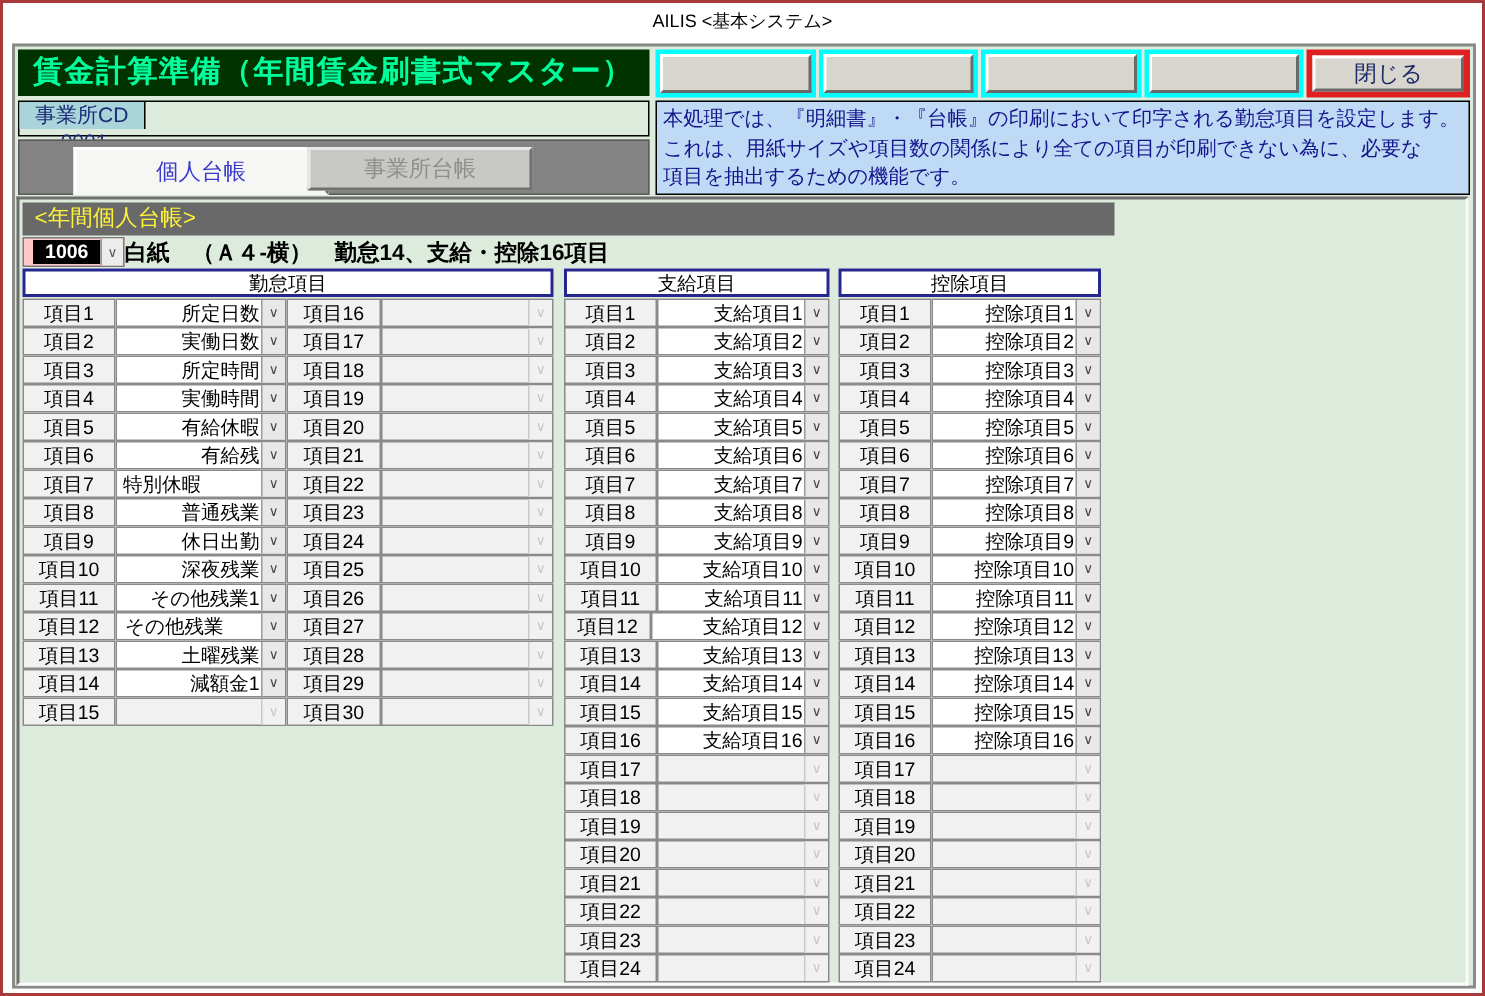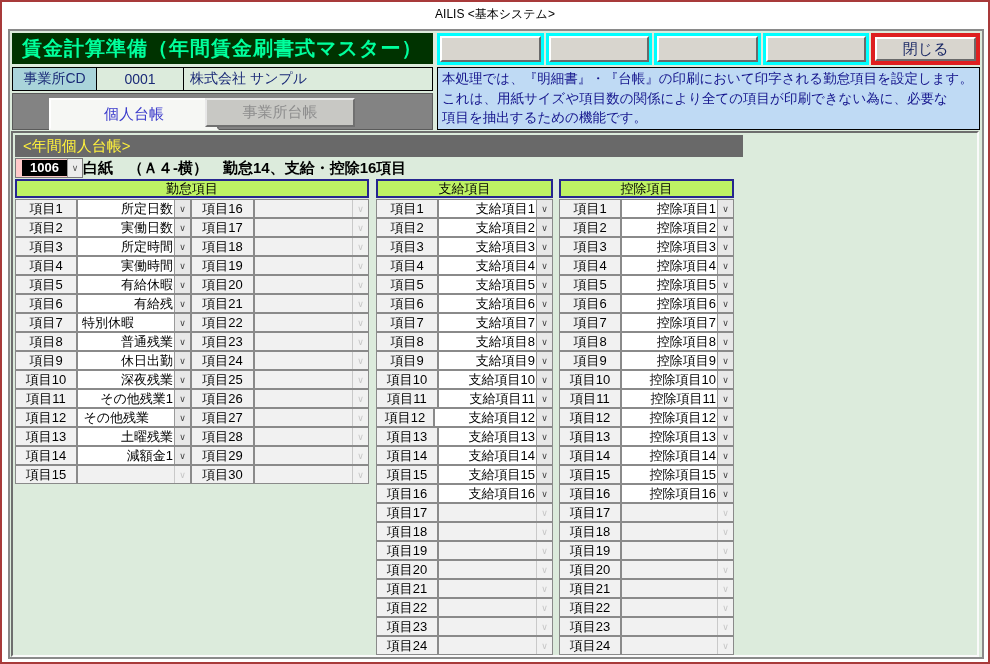--- a/index.html
+++ b/index.html
@@ -15,21 +15,21 @@
      line-height:30px; padding-left:10px; letter-spacing:1px; white-space:nowrap; overflow:hidden; }
 
   .btn-strip { position:absolute; left:427px; top:2px; right:2px; height:32px; display:flex; }
   .btn-cell { flex:1; background:#00FFFF; padding:3px; margin-right:2px; }
   .btn-cell.red { background:#DE2020; padding:4px; margin-right:0; }
   .win-btn { width:100%; height:100%; background:#D8D5CE; border:2px solid;
      border-color:#FFFFFF #6A6A6A #6A6A6A #FFFFFF; font-size:15px; color:#1C2A66;
      display:flex; align-items:center; justify-content:center; }
 
   .office-bar { position:absolute; left:2px; top:36px; width:421px; height:24px;
-     border:1px solid #000; background:#DCEBDC; display:flex; font-size:14px; color:#1A2A77; }
+     border:1px solid #000; background:#DCEBDC; display:flex; font-size:14px; color:#1A2A77;flex-direction:column; }
   .office-label { width:84px; background:#A9D4DA; border-right:1px solid #000;
      display:flex; align-items:center; justify-content:center; }
   .office-code { width:86px; display:flex; align-items:center; justify-content:center; }
   .office-name { flex:1; border-left:1px solid #000; padding-left:6px; display:flex; align-items:center; }
 
   .tab-bar { position:absolute; left:2px; top:62px; width:421px; height:37px;
      background:#838383; border:1px solid #5A5A5A; }
   .tab-active { position:absolute; left:36px; top:4px; width:170px; height:32px;
      background:#F6F7F4; color:#3A3ACB; font-size:15px; display:flex; align-items:center;
      justify-content:center; border:2px solid; border-color:#FFFFFF #707070 #F6F7F4 #FFFFFF; }
@@ -49,21 +49,21 @@
 
   .combo-row { position:absolute; left:2px; top:25px; height:20px; display:flex; align-items:center; }
   .combo { width:68px; height:20px; background:#FFC9C9; border:1px solid #7A7A7A; display:flex; }
   .combo-sel { flex:1; background:#000; color:#FFF; font-size:13px; font-weight:bold;
      margin:1px 0 1px 6px; text-align:center; line-height:16px; }
   .combo-arr { width:15px; display:flex; align-items:center; justify-content:center;
      font-size:9px; color:#555; border-left:1px solid #999; background:#ECECEC; }
   .fmt-desc { margin-left:0; font-size:15px; font-weight:bold; color:#000; white-space:pre; }
 
   .tables { position:absolute; left:2px; top:46px; display:flex; }
-  .tbl-hdr { height:19px; background:#bef264; border:2px solid #26268F; font-size:13px;
+  .tbl-hdr { height:19px; background:#ffffff; border:2px solid #26268F; font-size:13px;
      display:flex; align-items:center; justify-content:center; color:#000; }
   .tbody { margin-top:1px; }
   .trow { display:flex; height:19px; }
   .cell { border:1px solid #8A8A8A; }
   .lab { background:#F1F1F1; font-size:13px; color:#000; display:flex; align-items:center; justify-content:center; }
   .val { background:#FFF; display:flex; }
   .vtxt { flex:1; font-size:13px; color:#000; text-align:right; line-height:17px; padding-right:1px; }
   .varr { width:16px; background:#E8E8E8; border-left:1px solid #9A9A9A; font-size:9px;
      color:#444; display:flex; align-items:center; justify-content:center; }
   .val.empty { background:#F1F1F1; }

